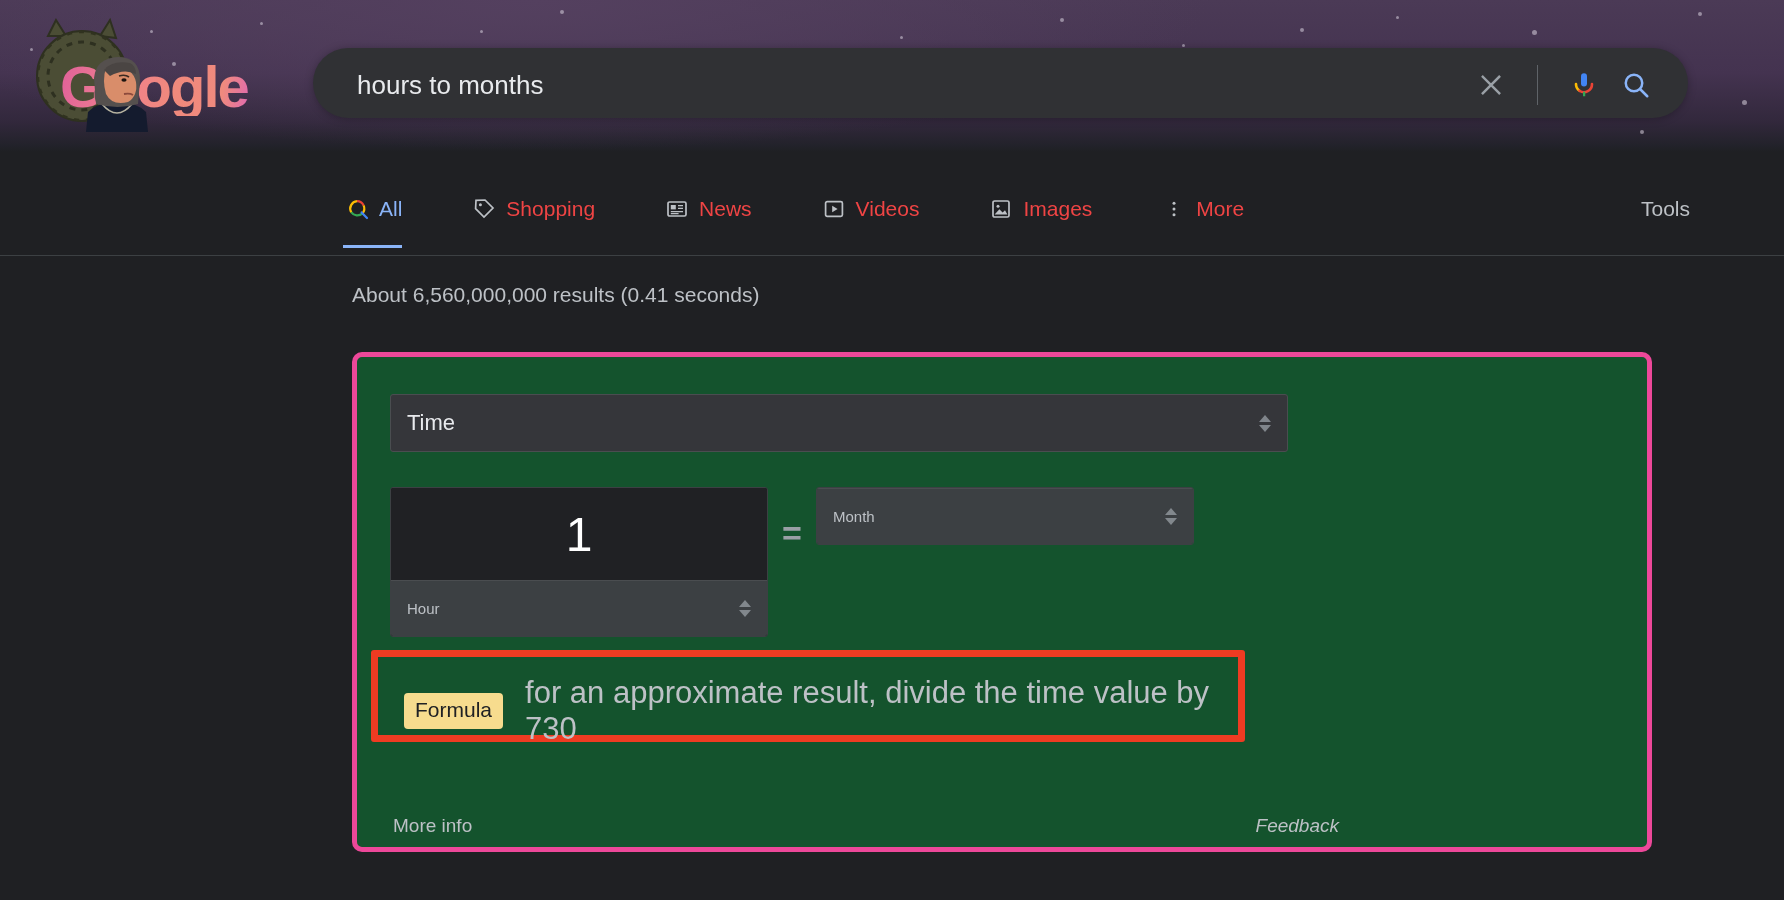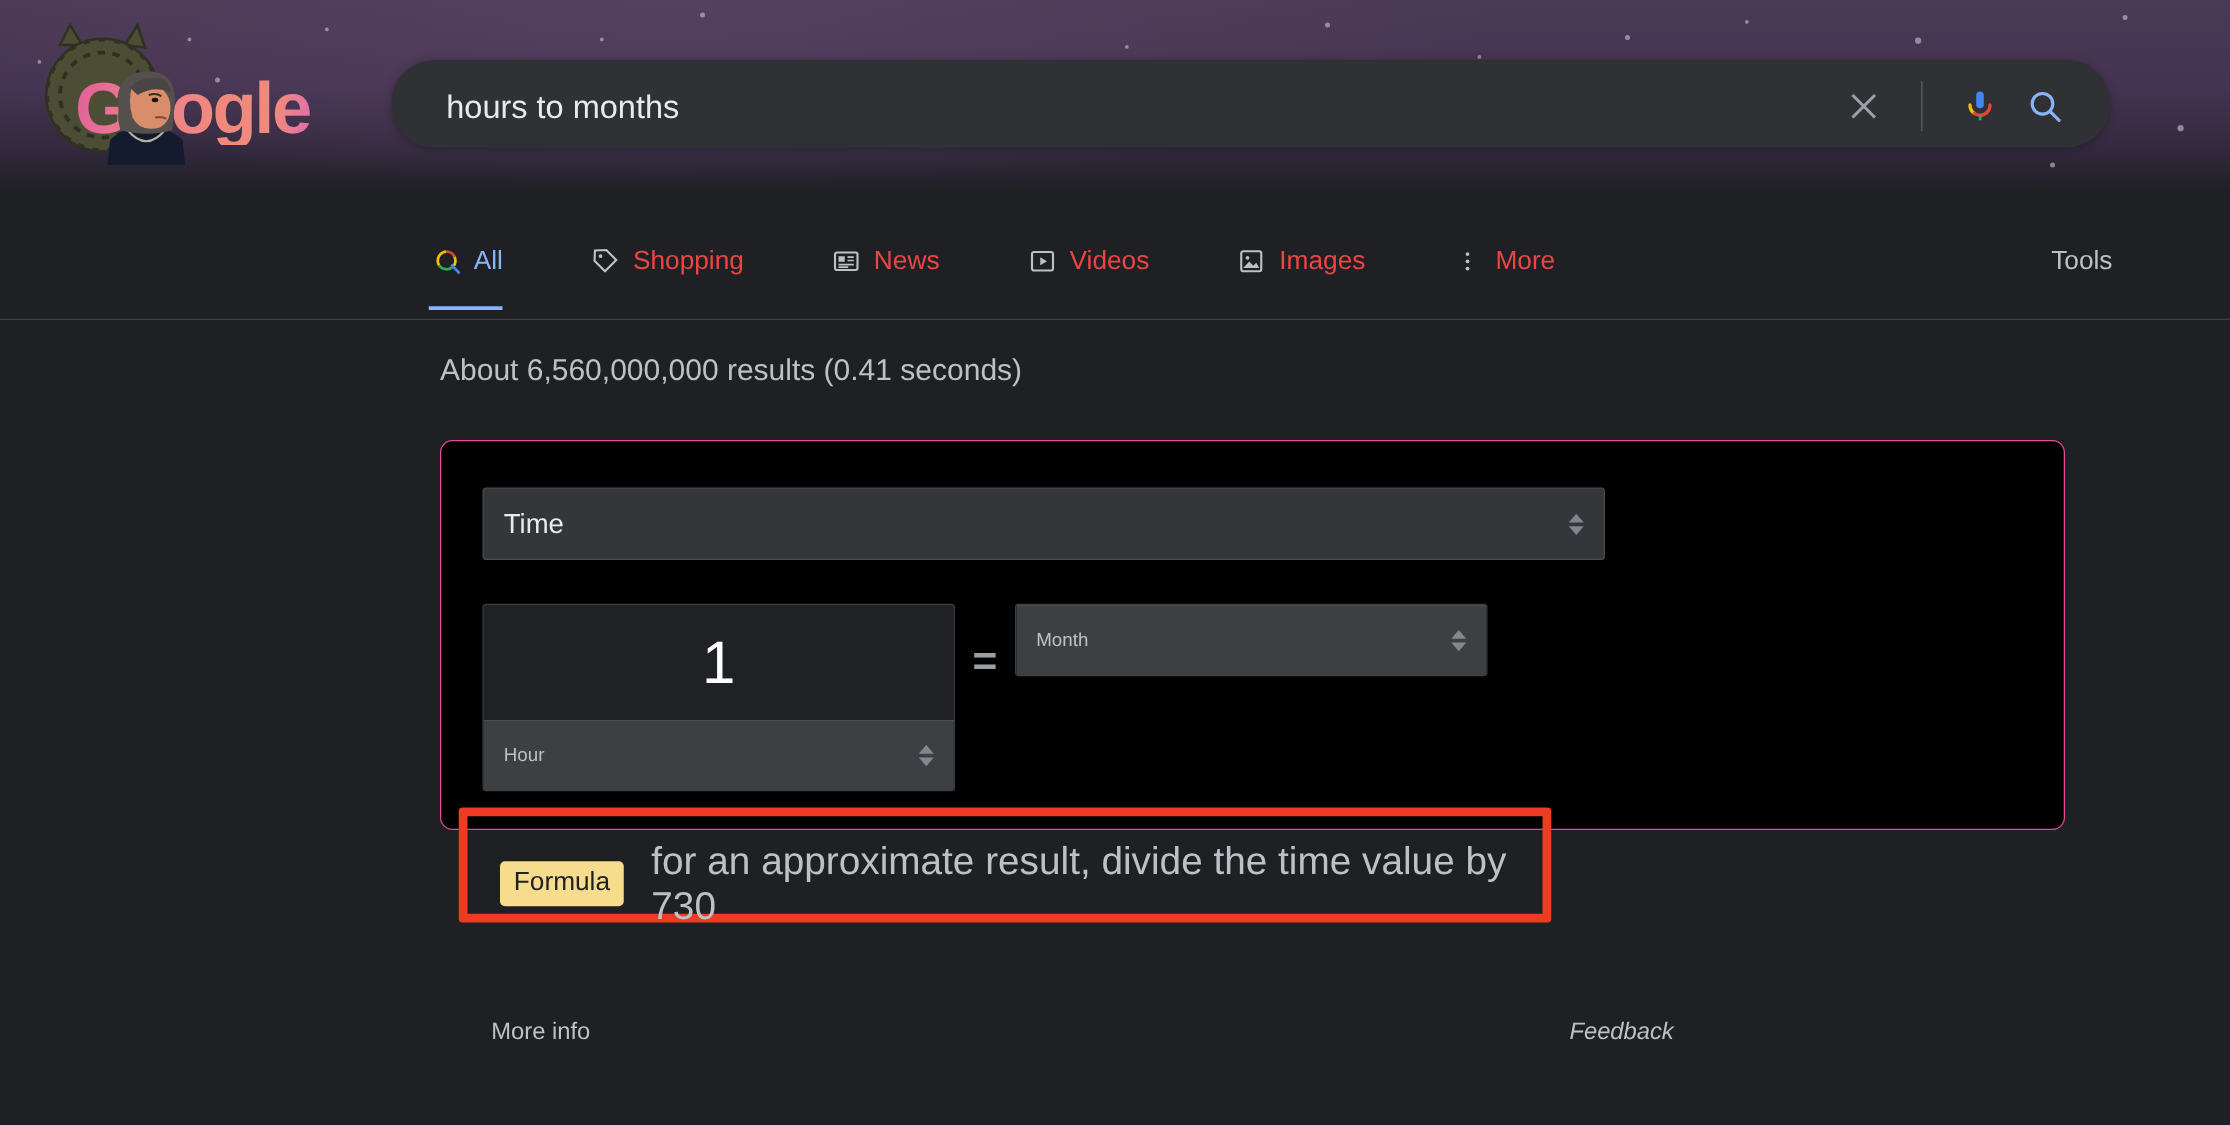--- a/index.html
+++ b/index.html
@@ -156,33 +156,33 @@
     height: 1px;
     background: #3c4043;
   }
 
   
   #result-stats {
     position: absolute;
     top: 283px;
     left: 352px;
     color: #bdc1c6;
-    font-size: 24px;
+    font-size: 21px;
   }
 
   
   #card {
     position: absolute;
     left: 352px;
     top: 352px;
     width: 1300px;
-    height: 312px;
-    border: 1px solid #ec4899;
+    height: 500px;
+    border: 5px solid #ec4899;
     border-radius: 10px;
-    background: #000000;
+    background: #14532d;
   }
 
   #category-select {
     position: absolute;
     left: 33px;
     top: 37px;
     width: 898px;
     height: 58px;
     background: #35363a;
     border: 1px solid #4a4d50;

